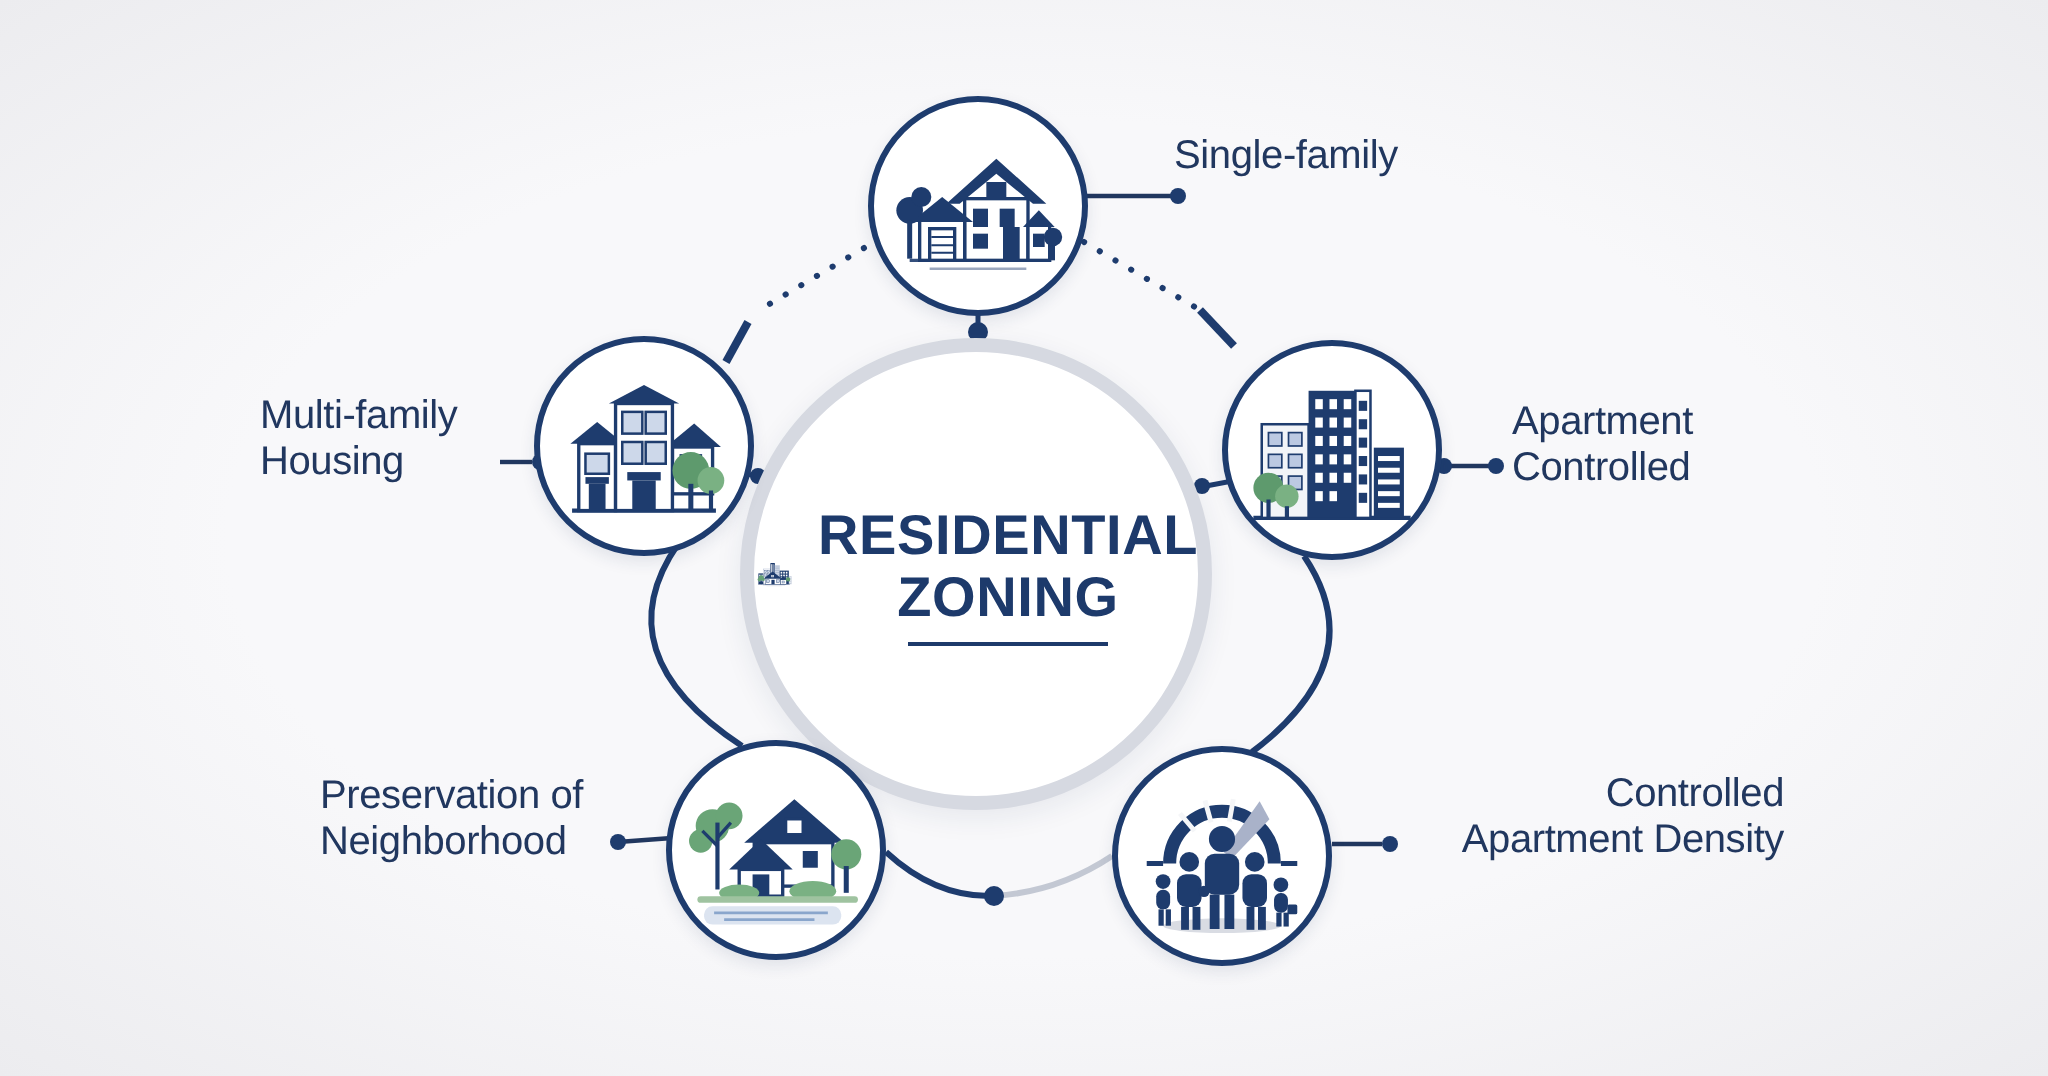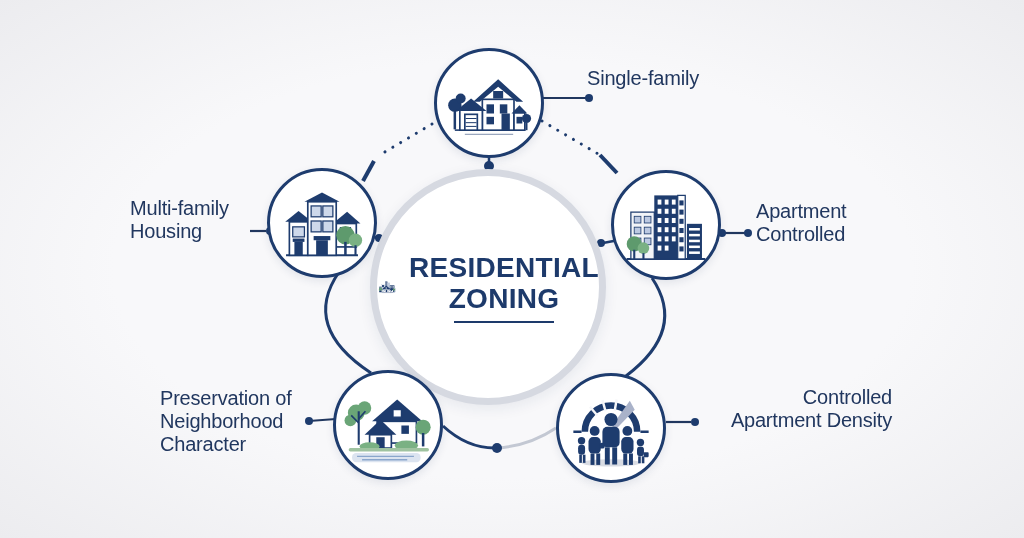--- a/index.html
+++ b/index.html
@@ -316,21 +316,20 @@
   </div>
 
   <div class="label" style="left:756px;top:200px;width:150px;text-align:left">
     <div>Apartment</div>
     <div>Controlled</div>
   </div>
 
   <div class="label" style="left:160px;top:387px;width:175px;">
     <div>Preservation of</div>
     <div>Neighborhood</div>
-    <div>Character</div>
   </div>
 
   <div class="label" style="left:707px;top:386px;width:185px;text-align:right">
     <div>Controlled</div>
     <div>Apartment Density</div>
   </div>
 
 </div>
 
 </body></html>

